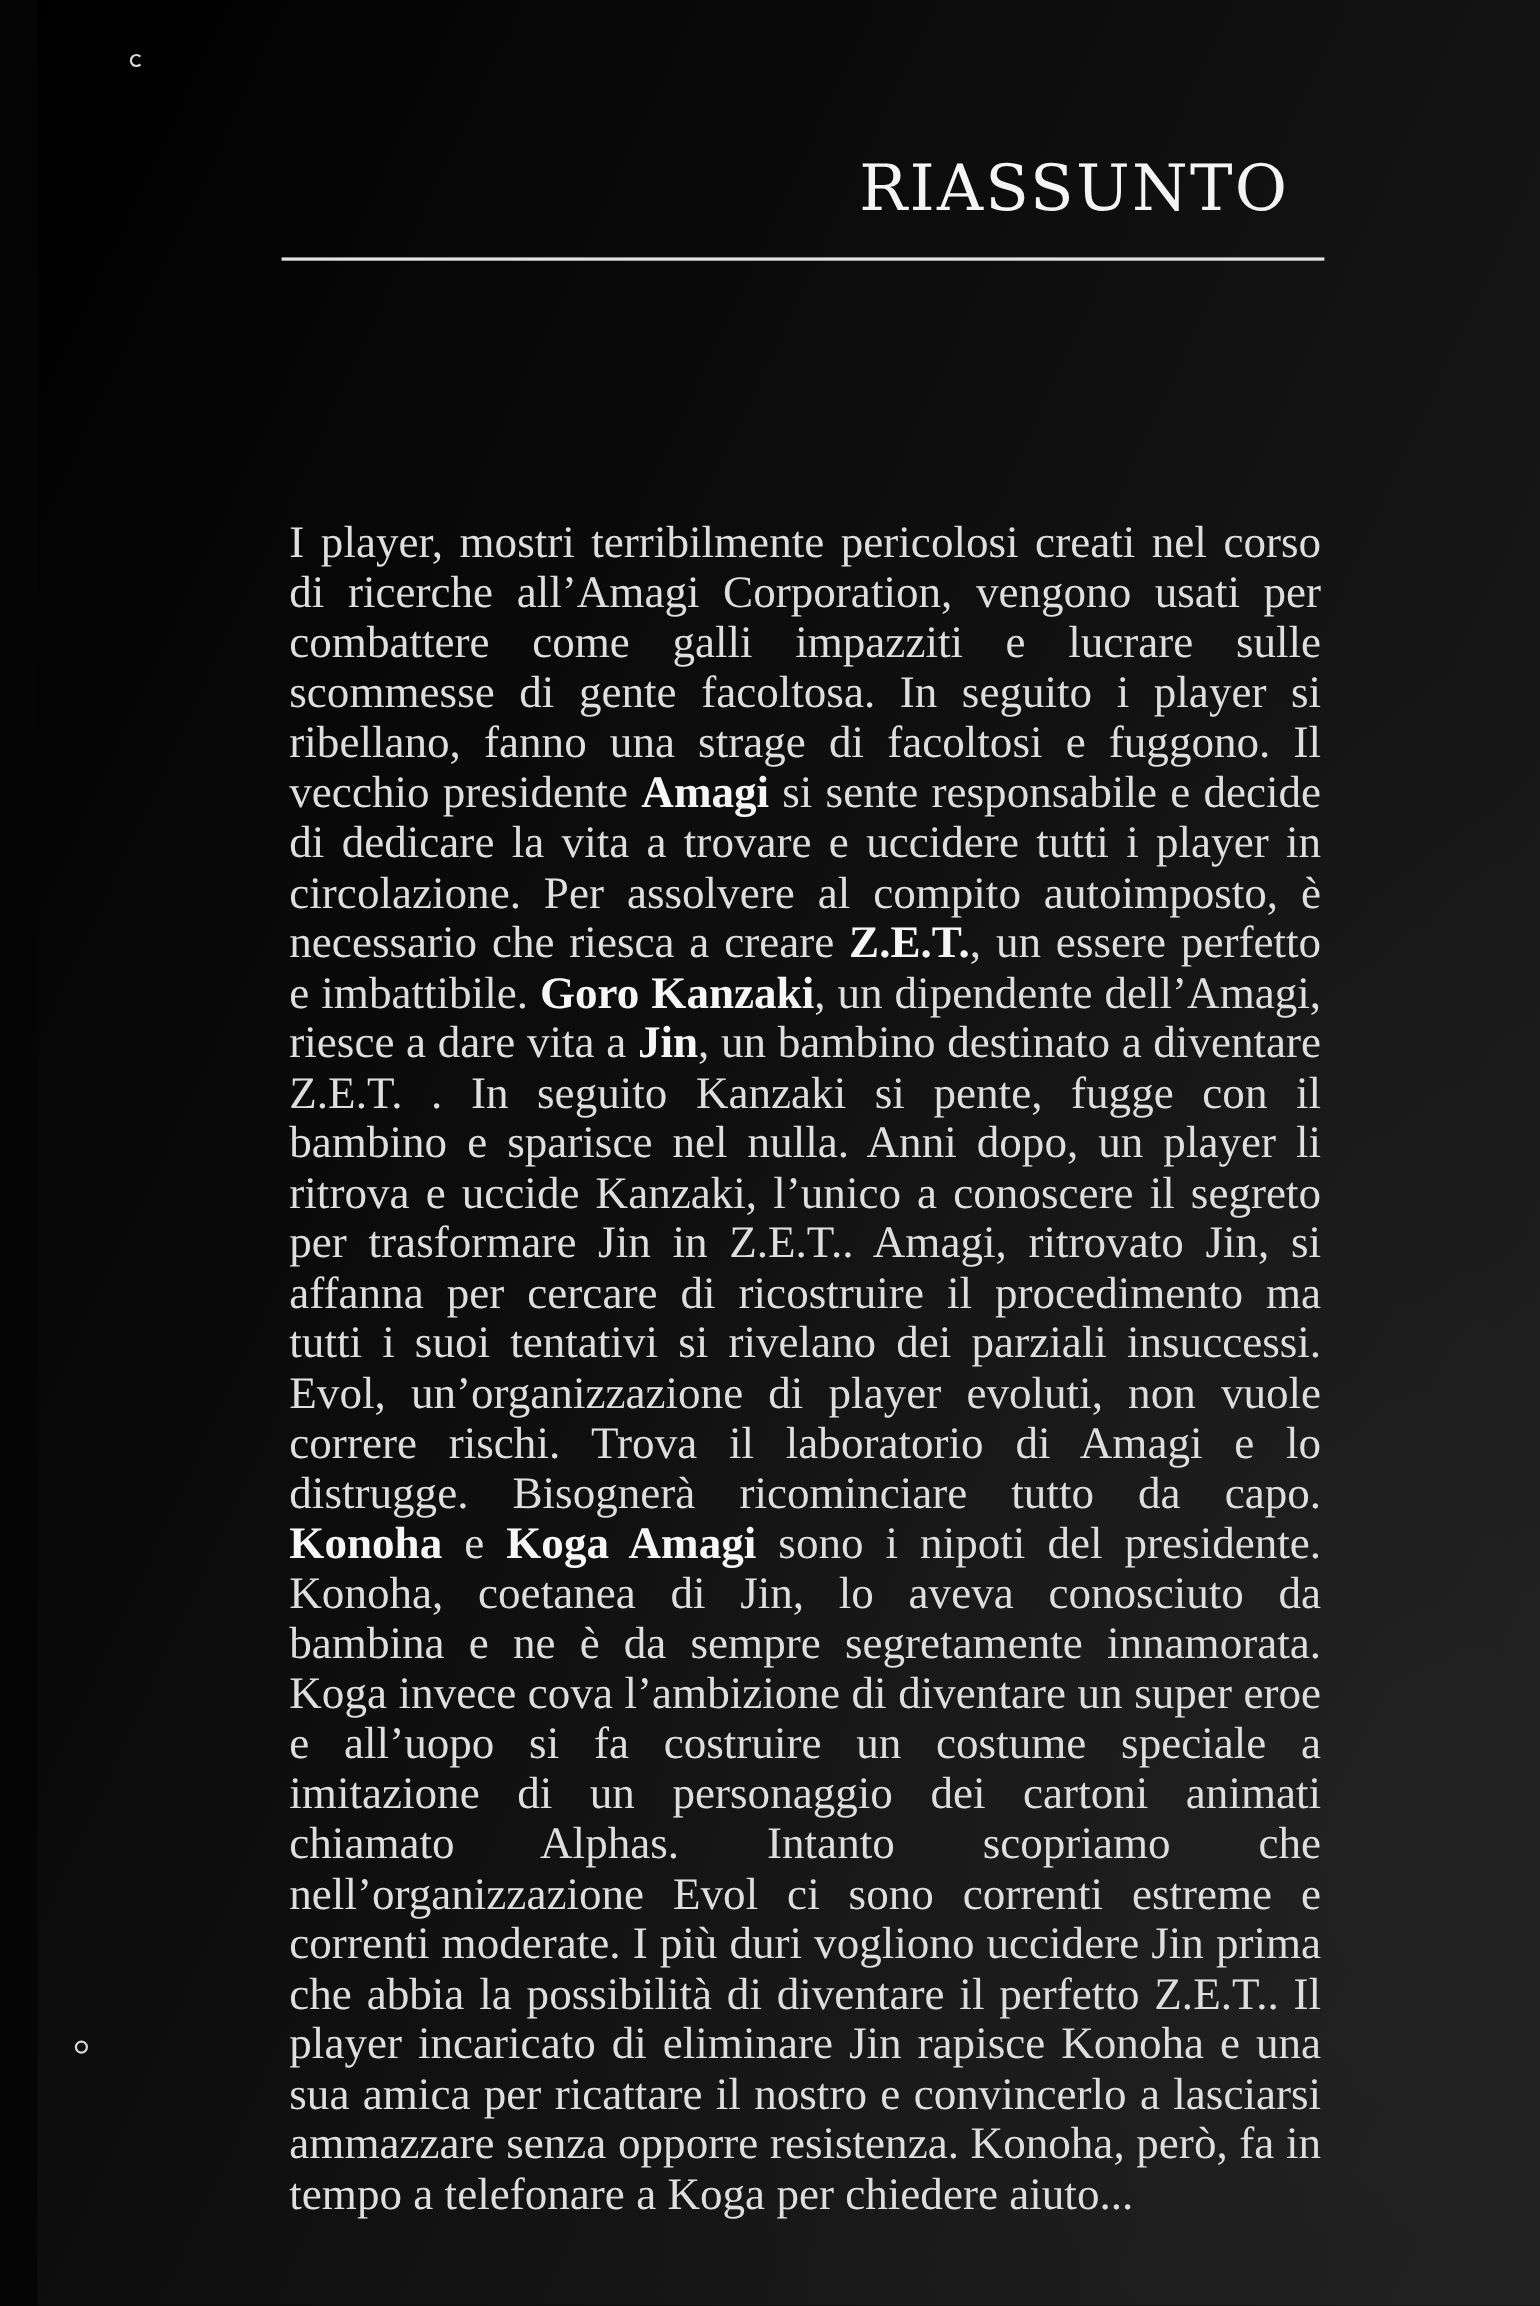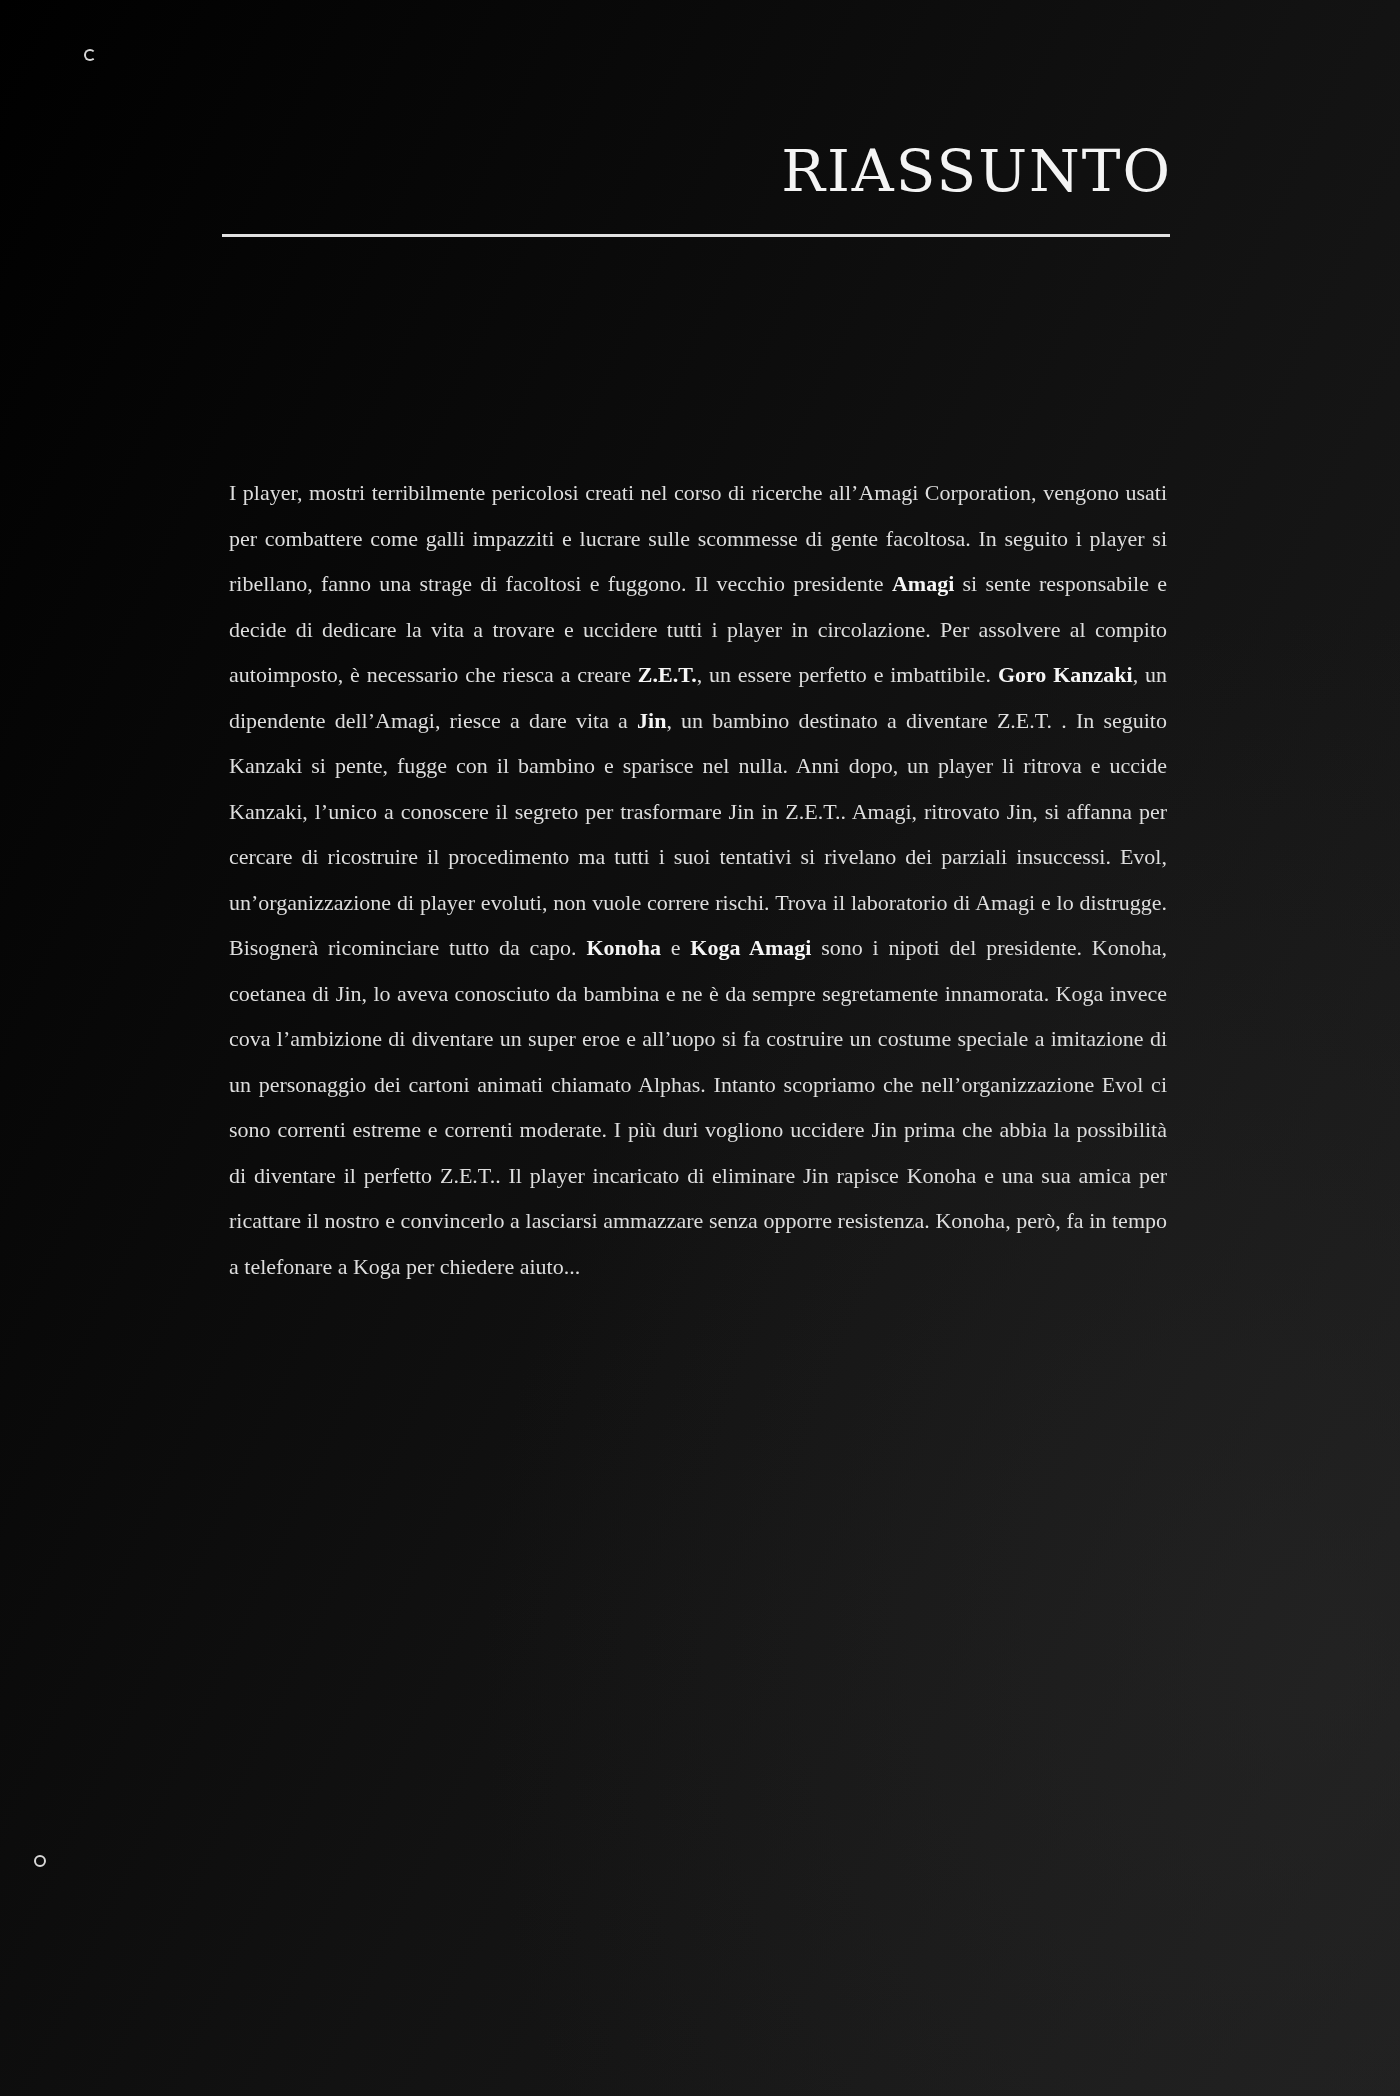--- a/index.html
+++ b/index.html
@@ -14,20 +14,21 @@
     overflow: hidden;
     font-family: "Liberation Serif", "DejaVu Serif", serif;
     color: #e6e6e6;
   }
   .page {
     position: absolute;
     inset: 0;
     background:
       radial-gradient(ellipse at 95% 80%, rgba(40,40,40,0.55) 0%, rgba(10,10,10,0) 45%),
       linear-gradient(115deg, rgba(0,0,0,1) 0%, rgba(18,18,18,1) 55%, rgba(30,30,30,1) 100%);
+    margin-left: 34px;
   }
   .speck {
     position: absolute;
     border: 2px solid #d8d8d8;
     border-radius: 50%;
   }
   .speck-top {
     left: 84px;
     top: 49px;
     width: 8px;
@@ -57,21 +58,21 @@
     top: 234px;
     width: 948px;
     height: 3px;
     background: #e2e2e2;
   }
   .summary {
     position: absolute;
     left: 229px;
     top: 470px;
     width: 938px;
-    font-size: 22px;
+    font-size: 41px;
     line-height: 45.5px;
     text-align: justify;
     color: #dedede;
     margin: 0;
     hyphens: manual;
   }
   .summary b {
     color: #f6f6f6;
     font-weight: bold;
   }

